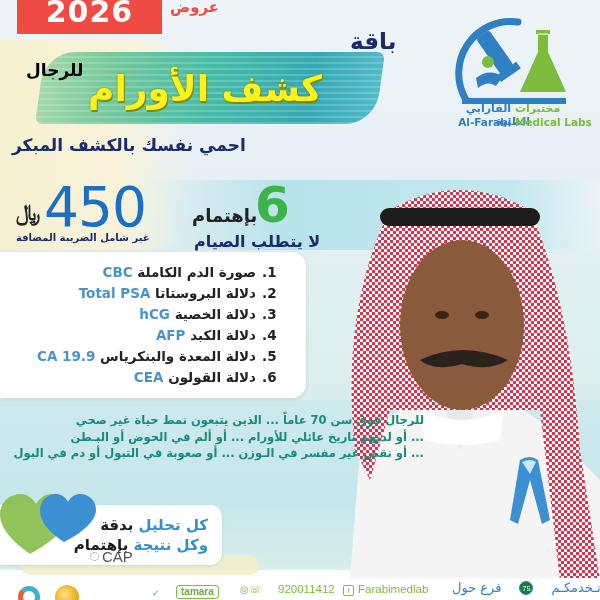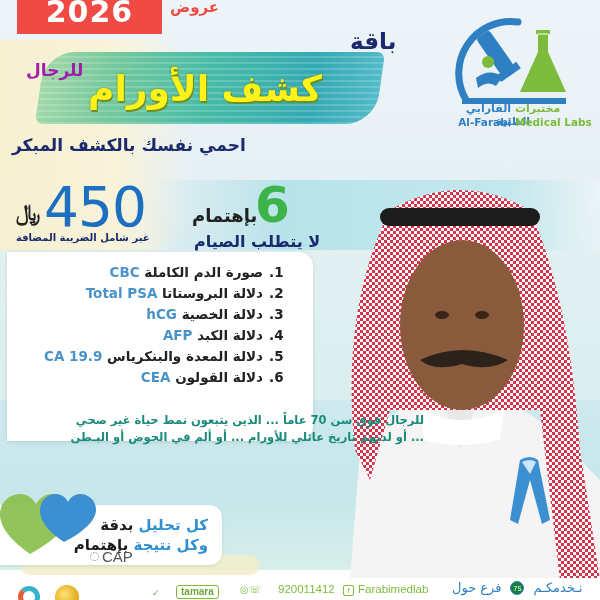--- a/index.html
+++ b/index.html
@@ -48,21 +48,21 @@
     border-radius: 30px 8px 30px 8px;
     transform: skewX(-8deg);
     opacity: .95;
   }
   .brush::after {
     content: ""; position: absolute; inset: 0;
     background: repeating-linear-gradient(0deg, rgba(255,255,255,.18) 0 2px, rgba(255,255,255,0) 2px 6px);
     border-radius: inherit;
   }
   .for-men {
-    position: absolute; left: 26px; top: 60px; color: #a21caf; font-size: 17px; font-weight: bold;
+    position: absolute; left: 26px; top: 60px; color: #000000; font-size: 17px; font-weight: bold;
   }
   .main-title {
     position: absolute; left: 88px; top: 68px; color: #fff21a; font-size: 36px; font-weight: bold;
     text-shadow: 1px 2px 0 #6b8f23, 0 0 2px #557a1a;
   }
   .tagline {
     position: absolute; left: 12px; top: 135px; color: #1a2a6c; font-size: 17px; font-weight: bold;
     direction: rtl;
   }
 
@@ -99,21 +99,21 @@
   }
   .count-label {
     position: absolute; left: 192px; top: 205px; color: #222; font-size: 18px; font-weight: bold;
   }
   .count-note {
     position: absolute; left: 194px; top: 232px; color: #1a2a6c; font-size: 16px; font-weight: bold; direction: rtl;
   }
 
   
   .test-card {
-    position: absolute; left: 7px; top: 252px; width: 306px; height: 189px;
+    position: absolute; left: 0; top: 252px; width: 306px; height: 146px;
     background: #fff; border-radius: 0 14px 14px 0;
     box-shadow: 0 1px 4px rgba(0,0,0,.12);
   }
   .test-list {
     position: absolute; right: 24px; top: 10px; list-style: none; direction: rtl;
   }
   .test-item {
     font-size: 13.5px; font-weight: bold; color: #222; line-height: 21px; white-space: nowrap; text-align: right;
   }
   .test-item .num { display: inline-block; width: 20px; text-align: left; margin-left: 6px; }
@@ -156,21 +156,21 @@
   .check-mark { position: absolute; left: 152px; top: 588px; color: #6aa56a; font-size: 9px; }
   .tamara { position: absolute; left: 176px; top: 585px; border: 1px solid #7dbb3c; color: #6ea83a;
     font-size: 10px; font-weight: bold; padding: 0 4px; border-radius: 3px; line-height: 12px; font-family: "Liberation Sans", sans-serif; }
   .contact-icons { position: absolute; left: 240px; top: 584px; color: #7dbb3c; font-size: 10px; }
   .phone { position: absolute; left: 270px; top: 583px; color: #7dbb3c; font-size: 11.5px; font-family: "Liberation Sans", sans-serif; margin-left: 8px; }
   .fb-icon { position: absolute; left: 343px; top: 585px; width: 11px; height: 11px; border: 1px solid #7dbb3c; border-radius: 2px;
     color: #7dbb3c; font-size: 8px; text-align: center; line-height: 10px; font-family: "Liberation Sans", sans-serif; }
   .fb-handle { position: absolute; left: 358px; top: 583px; color: #7dbb3c; font-size: 11.5px; font-family: "Liberation Sans", sans-serif; }
   .branches { position: absolute; left: 452px; top: 580px; color: #2f7fc3; font-size: 13px; direction: rtl; white-space: nowrap; }
   .branches .badge { display: inline-block; width: 14px; height: 14px; border-radius: 50%; background: #15803d; color: #fff;
-    font-size: 7px; line-height: 14px; text-align: center; vertical-align: 1px; margin: 0 9px; border: 1px solid #2f7fc3; font-family: Liberation Mono, monospace; }
+    font-size: 7px; line-height: 14px; text-align: center; vertical-align: 1px; margin: 0 18px; border: 1px solid #2f7fc3; font-family: Liberation Mono, monospace; }
 </style>
 </head>
 <body>
 
 <div class="bg-wash-yellow"></div>
 <div class="bg-wash-teal"></div>
 <div class="bg-wash-bottom"></div>
 <div class="bg-wash-bottom-yellow"></div>
 
 <div class="year-badge">2026</div>
@@ -261,20 +261,21 @@
     </li>
     <li class="test-item">
       <span class="num">6.</span><span>دلالة القولون</span> <span class="code">CEA</span>
     </li>
   </ol>
 </div>
 
 <div class="audience">
   <div>للرجال فوق سن 70 عاماً ... الذين يتبعون نمط حياة غير صحي</div>
   <div>... أو لديهم تاريخ عائلي للأورام ... أو ألم في الحوض أو البـطن</div>
+  <div>... أو نقص غير مفسر في الـوزن ... أو صعوبة في التبول أو دم في البول</div>
 </div>
 
 <div class="slogan-card"></div>
 <svg class="hearts" viewBox="0 0 96 68">
   <path d="M30 66 C8 50 0 38 0 26 C0 14 10 6 20 6 C28 6 33 11 36 16 C39 11 44 6 52 6 C62 6 70 14 70 26 C70 38 55 52 30 66 Z" fill="#8cc152" opacity=".95"></path>
   <path d="M64 54 C46 42 40 32 40 22 C40 12 48 6 56 6 C62 6 66 10 68 14 C70 10 74 6 80 6 C88 6 96 12 96 22 C96 32 84 44 64 54 Z" fill="#3c8fd1"></path>
 </svg>
 <div class="slogan">
   <div>
     <span class="blue">كل تحليل</span>

